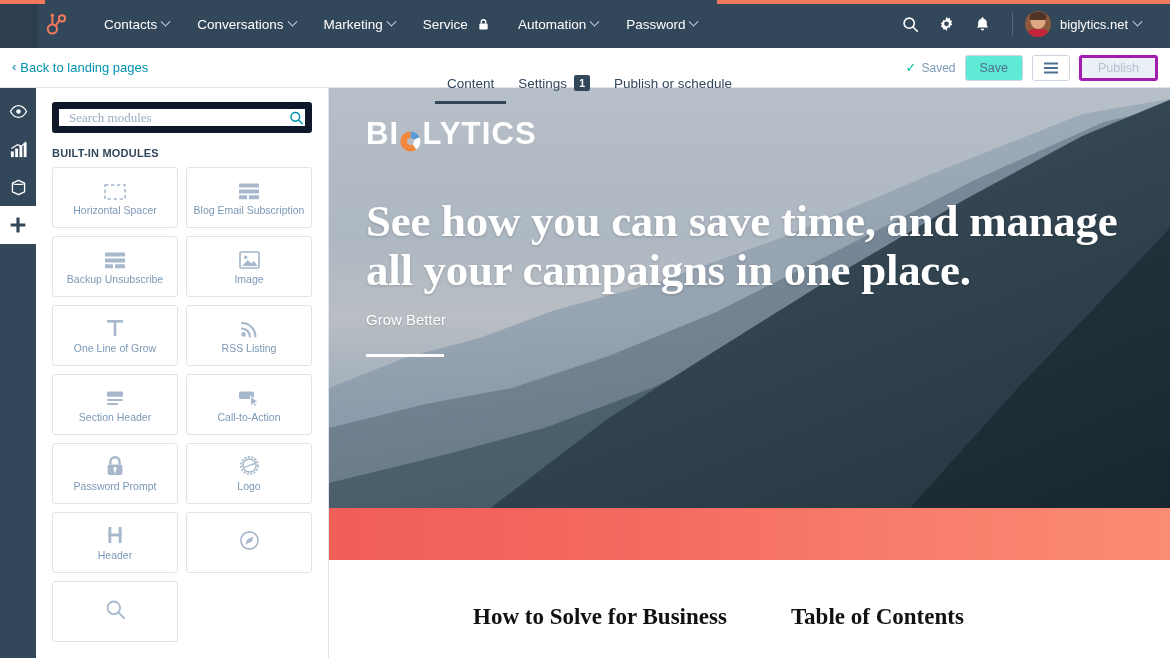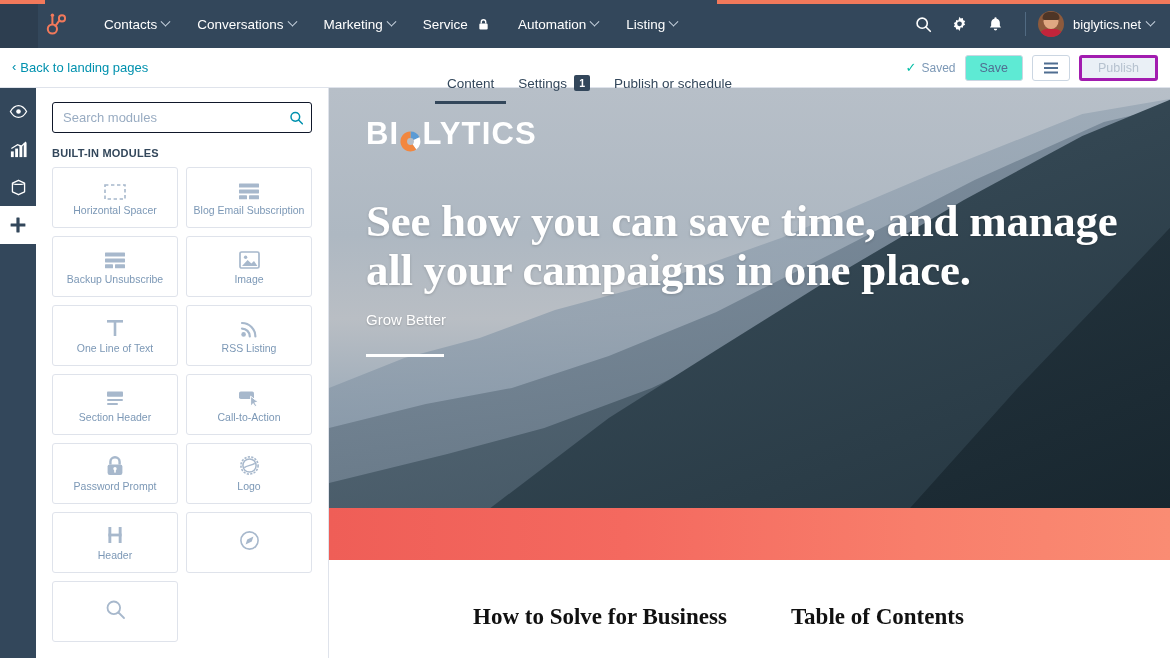--- a/index.html
+++ b/index.html
@@ -46,21 +46,21 @@
     color: #fff; font-size: 13.5px; padding: 0 14px;
     height: 64px; cursor: pointer; white-space: nowrap;
   }
   .caret {
     display: inline-block; width: 7px; height: 7px;
     border-right: 1.4px solid #cbd6e2; border-bottom: 1.4px solid #cbd6e2;
     transform: rotate(45deg) translate(-2px,-2px);
   }
   .nav-right {
     margin-left: auto; display: flex; align-items: center;
-    height: 48px; padding-right: 16px;
+    height: 48px; padding-right: 29px;
   }
   .nav-icon-btn {
     width: 36px; height: 48px; display: flex;
     align-items: center; justify-content: center; cursor: pointer;
   }
   .nav-divider {
     width: 1px; height: 24px; background: #516a82; margin: 0 12px;
   }
   .avatar {
     width: 26px; height: 26px; border-radius: 50%;
@@ -180,24 +180,24 @@
     letter-spacing: -0.2px;
   }
   .panel-close {
     margin-left: auto; font-size: 17px; color: #33475b;
     cursor: pointer; line-height: 1;
   }
   .search-wrap {
     margin: 14px 16px 0 16px; position: relative;
   }
   .search-input {
-    width: 100%; height: 31px; border: 1px solid #0f172a;
+    width: 100%; height: 31px; border: 7px solid #0f172a;
     border-radius: 3px; padding: 0 32px 0 10px;
     font-size: 13px; color: #33475b; outline: none;
-    font-family: Liberation Sans, sans-serif;
+    font-family: Liberation Serif, serif;
   }
   .search-input::placeholder { color: #99acc2; }
   .search-icon-btn {
     position: absolute; right: 8px; top: 50%;
     transform: translateY(-50%); cursor: pointer;
     display: flex; color: #0091ae;
   }
   .section-label {
     margin: 14px 16px 8px 16px; font-size: 11px;
     font-weight: bold; color: #33475b; letter-spacing: 0.2px;
@@ -332,21 +332,21 @@
         </svg>
       </span>
     </div>
 
     <div class="nav-item">
       <span>Automation</span>
       <span class="caret"></span>
     </div>
 
     <div class="nav-item">
-      <span>Listing</span>
+      <span>Password</span>
       <span class="caret"></span>
     </div>
   </div>
 
   <div class="nav-right">
 
     <div class="nav-icon-btn">
       <svg width="17" height="17" viewBox="0 0 18 18" aria-hidden="true">
         <circle cx="7.6" cy="7.6" r="5.4" fill="none" stroke="#fff" stroke-width="1.7"></circle>
         <path d="M11.6 11.6 L16.2 16.2" stroke="#fff" stroke-width="1.7" stroke-linecap="round"></path>
@@ -518,21 +518,21 @@
       <span class="module-label">Image</span>
     </div>
 
     <div class="module-card">
       <span class="module-icon">
         <svg width="20" height="20" viewBox="0 0 20 20" aria-hidden="true">
           <rect x="2" y="2" width="16" height="2.6" fill="currentColor"></rect>
           <rect x="8.7" y="2" width="2.6" height="16" fill="currentColor"></rect>
         </svg>
       </span>
-      <span class="module-label">One Line of Text</span>
+      <span class="module-label">One Line of Grow</span>
     </div>
 
     <div class="module-card">
       <span class="module-icon">
         <svg width="19" height="19" viewBox="0 0 19 19" aria-hidden="true">
           <circle cx="3.6" cy="15.4" r="2.3" fill="currentColor"></circle>
           <path d="M2 9.6 a7.8 7.8 0 0 1 7.8 7.8" fill="none" stroke="currentColor" stroke-width="2.2" stroke-linecap="round"></path>
           <path d="M2 4 a13.4 13.4 0 0 1 13.4 13.4" fill="none" stroke="currentColor" stroke-width="2.2" stroke-linecap="round"></path>
         </svg>
       </span>

